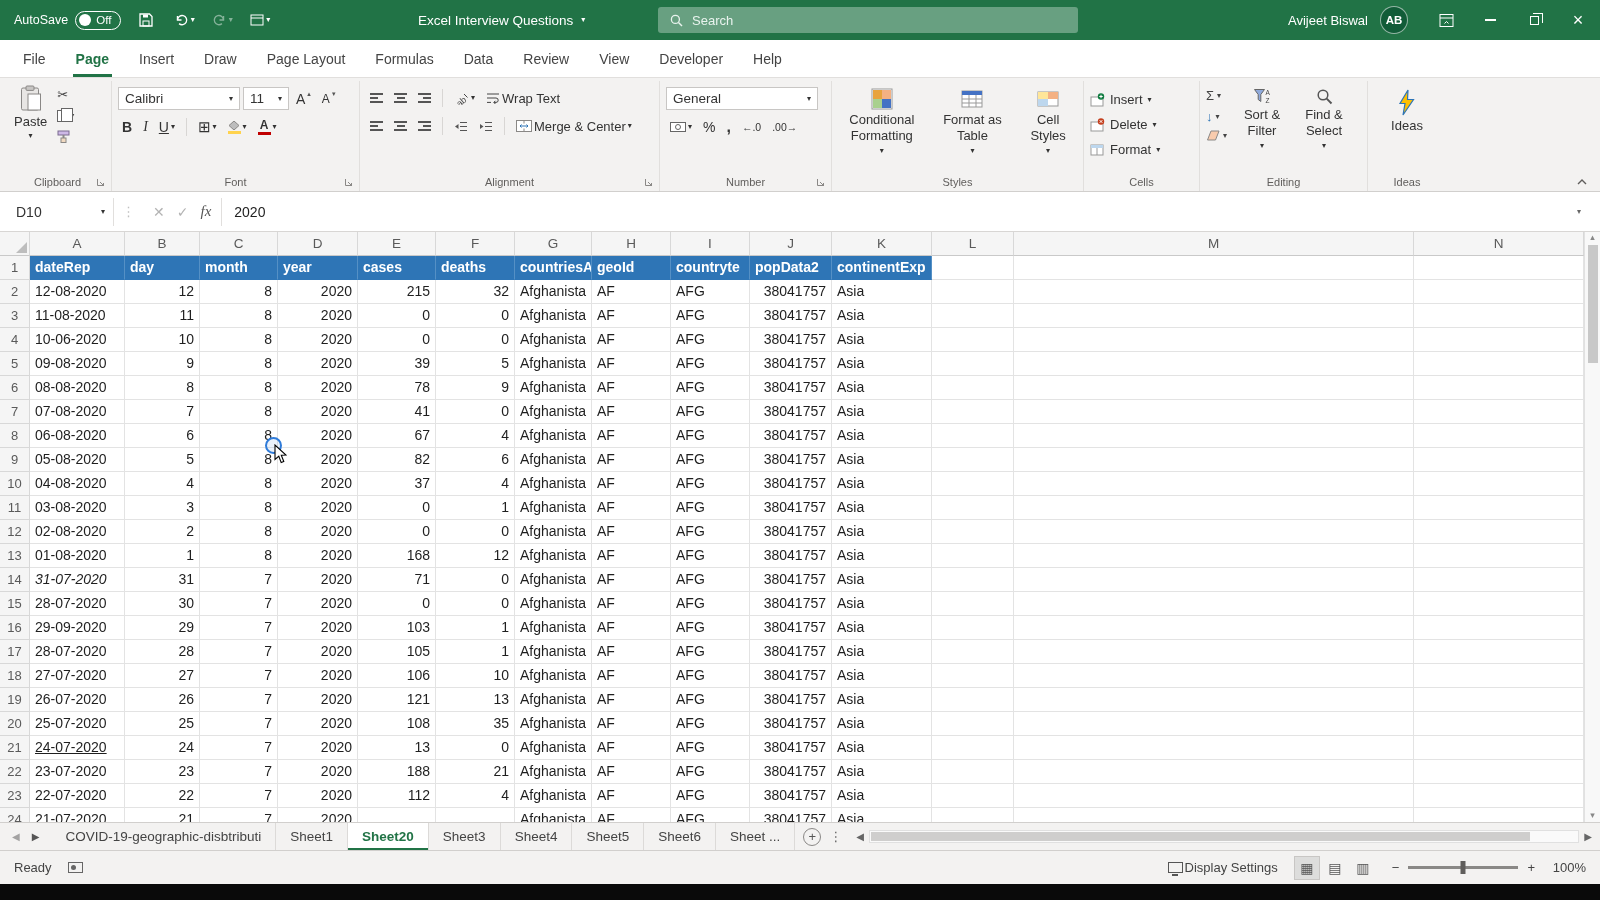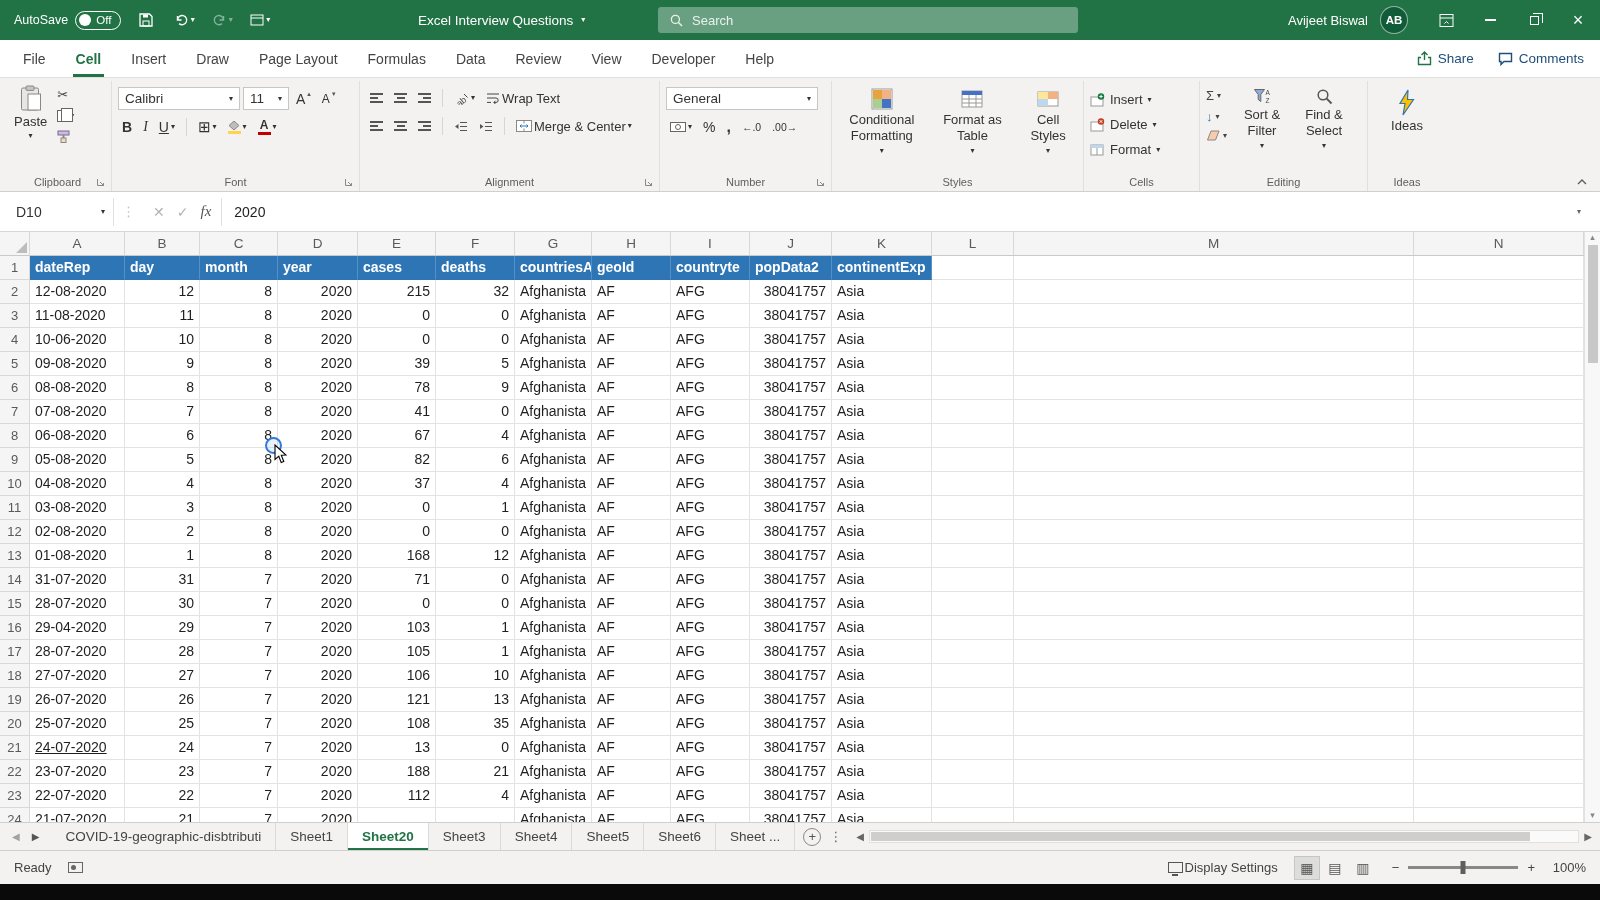--- a/index.html
+++ b/index.html
@@ -203,46 +203,31 @@
         </span>
       <span class="win-btn">
           <span class="close-glyph">×</span>
         </span>
     </div>
   </div>
 
   <div class="menubar">
     <div class="menu-tabs">
         <div class="menu-tab">File</div>
-        <div class="menu-tab active">Cell</div>
+        <div class="menu-tab active">Page</div>
         <div class="menu-tab">Insert</div>
         <div class="menu-tab">Draw</div>
         <div class="menu-tab">Page Layout</div>
         <div class="menu-tab">Formulas</div>
         <div class="menu-tab">Data</div>
         <div class="menu-tab">Review</div>
         <div class="menu-tab">View</div>
         <div class="menu-tab">Developer</div>
         <div class="menu-tab">Help</div>
       </div>
-    <div class="menu-right">
-      <span class="mbtn">
-        <svg width="15" height="15" viewBox="0 0 15 15">
-            <path d="M7.5 9 V1.5 M4.5 4 L7.5 1 L10.5 4" stroke="#217346" fill="none" stroke-width="1.4"></path>
-            <path d="M4 6.5 H1.5 V13.5 H13.5 V6.5 H11" stroke="#217346" fill="none" stroke-width="1.4"></path>
-          </svg>
-        <span>Share</span>
-      </span>
-      <span class="mbtn">
-        <svg width="15" height="14" viewBox="0 0 15 14">
-            <path d="M1.5 1.5 H13.5 V9.5 H6 L3 12.5 V9.5 H1.5 Z" fill="none" stroke="#1f4e79" stroke-width="1.4"></path>
-          </svg>
-        <span>Comments</span>
-      </span>
-    </div>
   </div>
 
   <div class="ribbon">
 
     <div class="rgroup" style="width:108px">
       <div class="rg-body" style="display:flex;gap:6px">
         <div class="bigbtn">
           <svg width="24" height="27" viewBox="0 0 24 27">
               <rect x="2.5" y="3" width="17" height="22" rx="1.5" fill="#e8e6e4" stroke="#8a8886"></rect>
               <rect x="7" y="1" width="8" height="4.4" rx="1" fill="#c8c6c4" stroke="#8a8886"></rect>
@@ -848,21 +833,21 @@
           <div class="cell" style="width: 79px;">AF</div>
           <div class="cell" style="width: 79px;">AFG</div>
           <div class="cell num" style="width: 82px;">38041757</div>
           <div class="cell" style="width: 100px;">Asia</div>
           <div class="cell" style="width: 82px;"></div>
           <div class="cell" style="width: 400px;"></div>
           <div class="cell" style="width: 170px;"></div>
         </div>
         <div class="grow">
           <div class="rowno">14</div>
-          <div class="cell" style="width: 95px;">31-07-2020</div>
+          <div class="cell" style="width: 95px; font-style: italic;">31-07-2020</div>
           <div class="cell num" style="width: 75px;">31</div>
           <div class="cell num" style="width: 78px;">7</div>
           <div class="cell num" style="width: 80px;">2020</div>
           <div class="cell num" style="width: 78px;">71</div>
           <div class="cell num" style="width: 79px;">0</div>
           <div class="cell" style="width: 77px;">Afghanista</div>
           <div class="cell" style="width: 79px;">AF</div>
           <div class="cell" style="width: 79px;">AFG</div>
           <div class="cell num" style="width: 82px;">38041757</div>
           <div class="cell" style="width: 100px;">Asia</div>
@@ -882,21 +867,21 @@
           <div class="cell" style="width: 79px;">AF</div>
           <div class="cell" style="width: 79px;">AFG</div>
           <div class="cell num" style="width: 82px;">38041757</div>
           <div class="cell" style="width: 100px;">Asia</div>
           <div class="cell" style="width: 82px;"></div>
           <div class="cell" style="width: 400px;"></div>
           <div class="cell" style="width: 170px;"></div>
         </div>
         <div class="grow">
           <div class="rowno">16</div>
-          <div class="cell" style="width: 95px;">29-04-2020</div>
+          <div class="cell" style="width: 95px;">29-09-2020</div>
           <div class="cell num" style="width: 75px;">29</div>
           <div class="cell num" style="width: 78px;">7</div>
           <div class="cell num" style="width: 80px;">2020</div>
           <div class="cell num" style="width: 78px;">103</div>
           <div class="cell num" style="width: 79px;">1</div>
           <div class="cell" style="width: 77px;">Afghanista</div>
           <div class="cell" style="width: 79px;">AF</div>
           <div class="cell" style="width: 79px;">AFG</div>
           <div class="cell num" style="width: 82px;">38041757</div>
           <div class="cell" style="width: 100px;">Asia</div>

